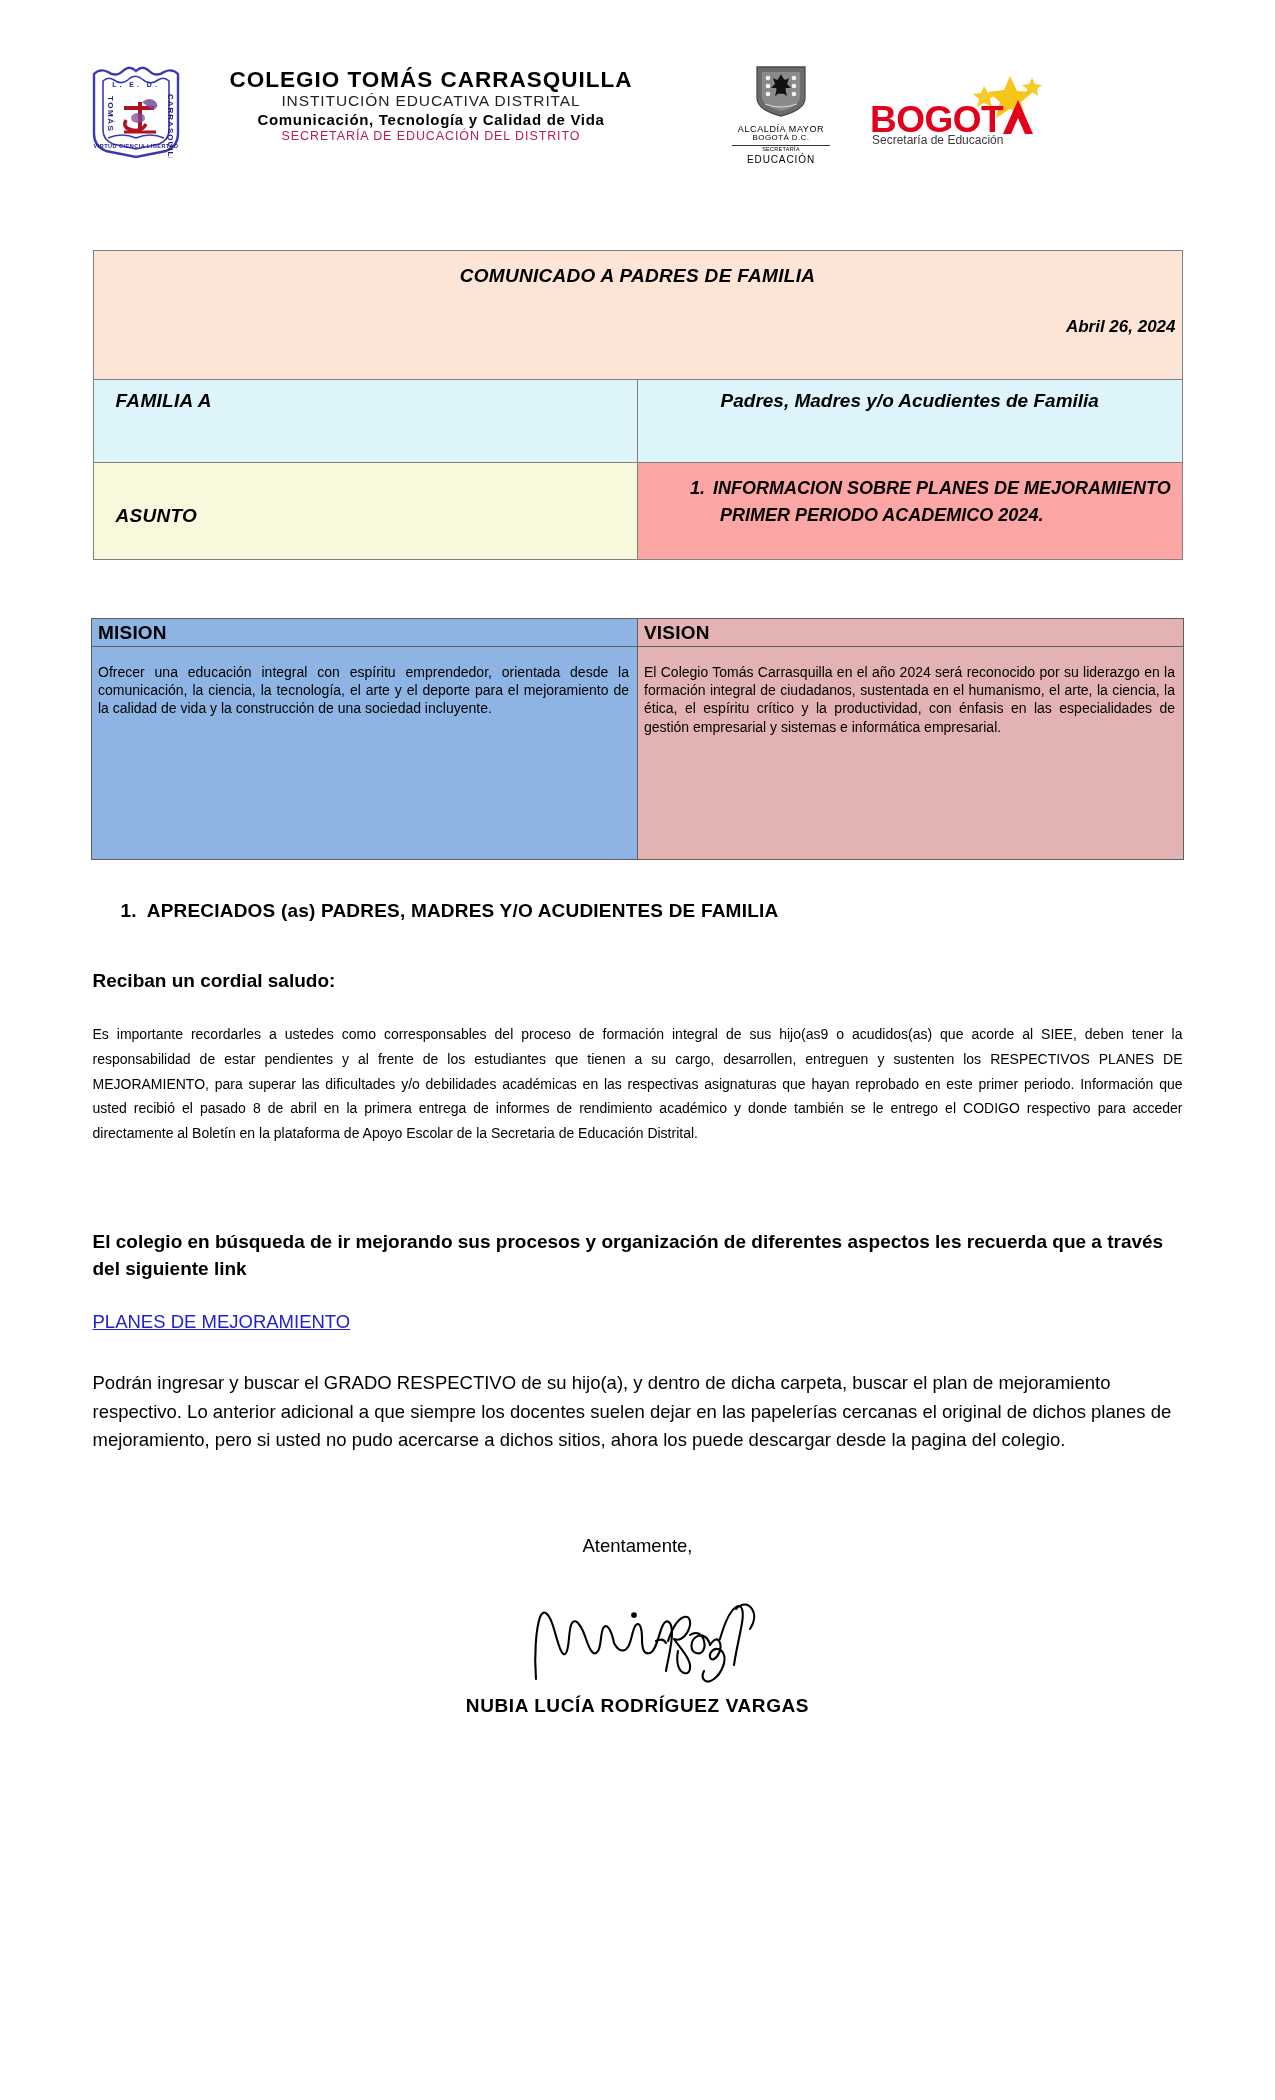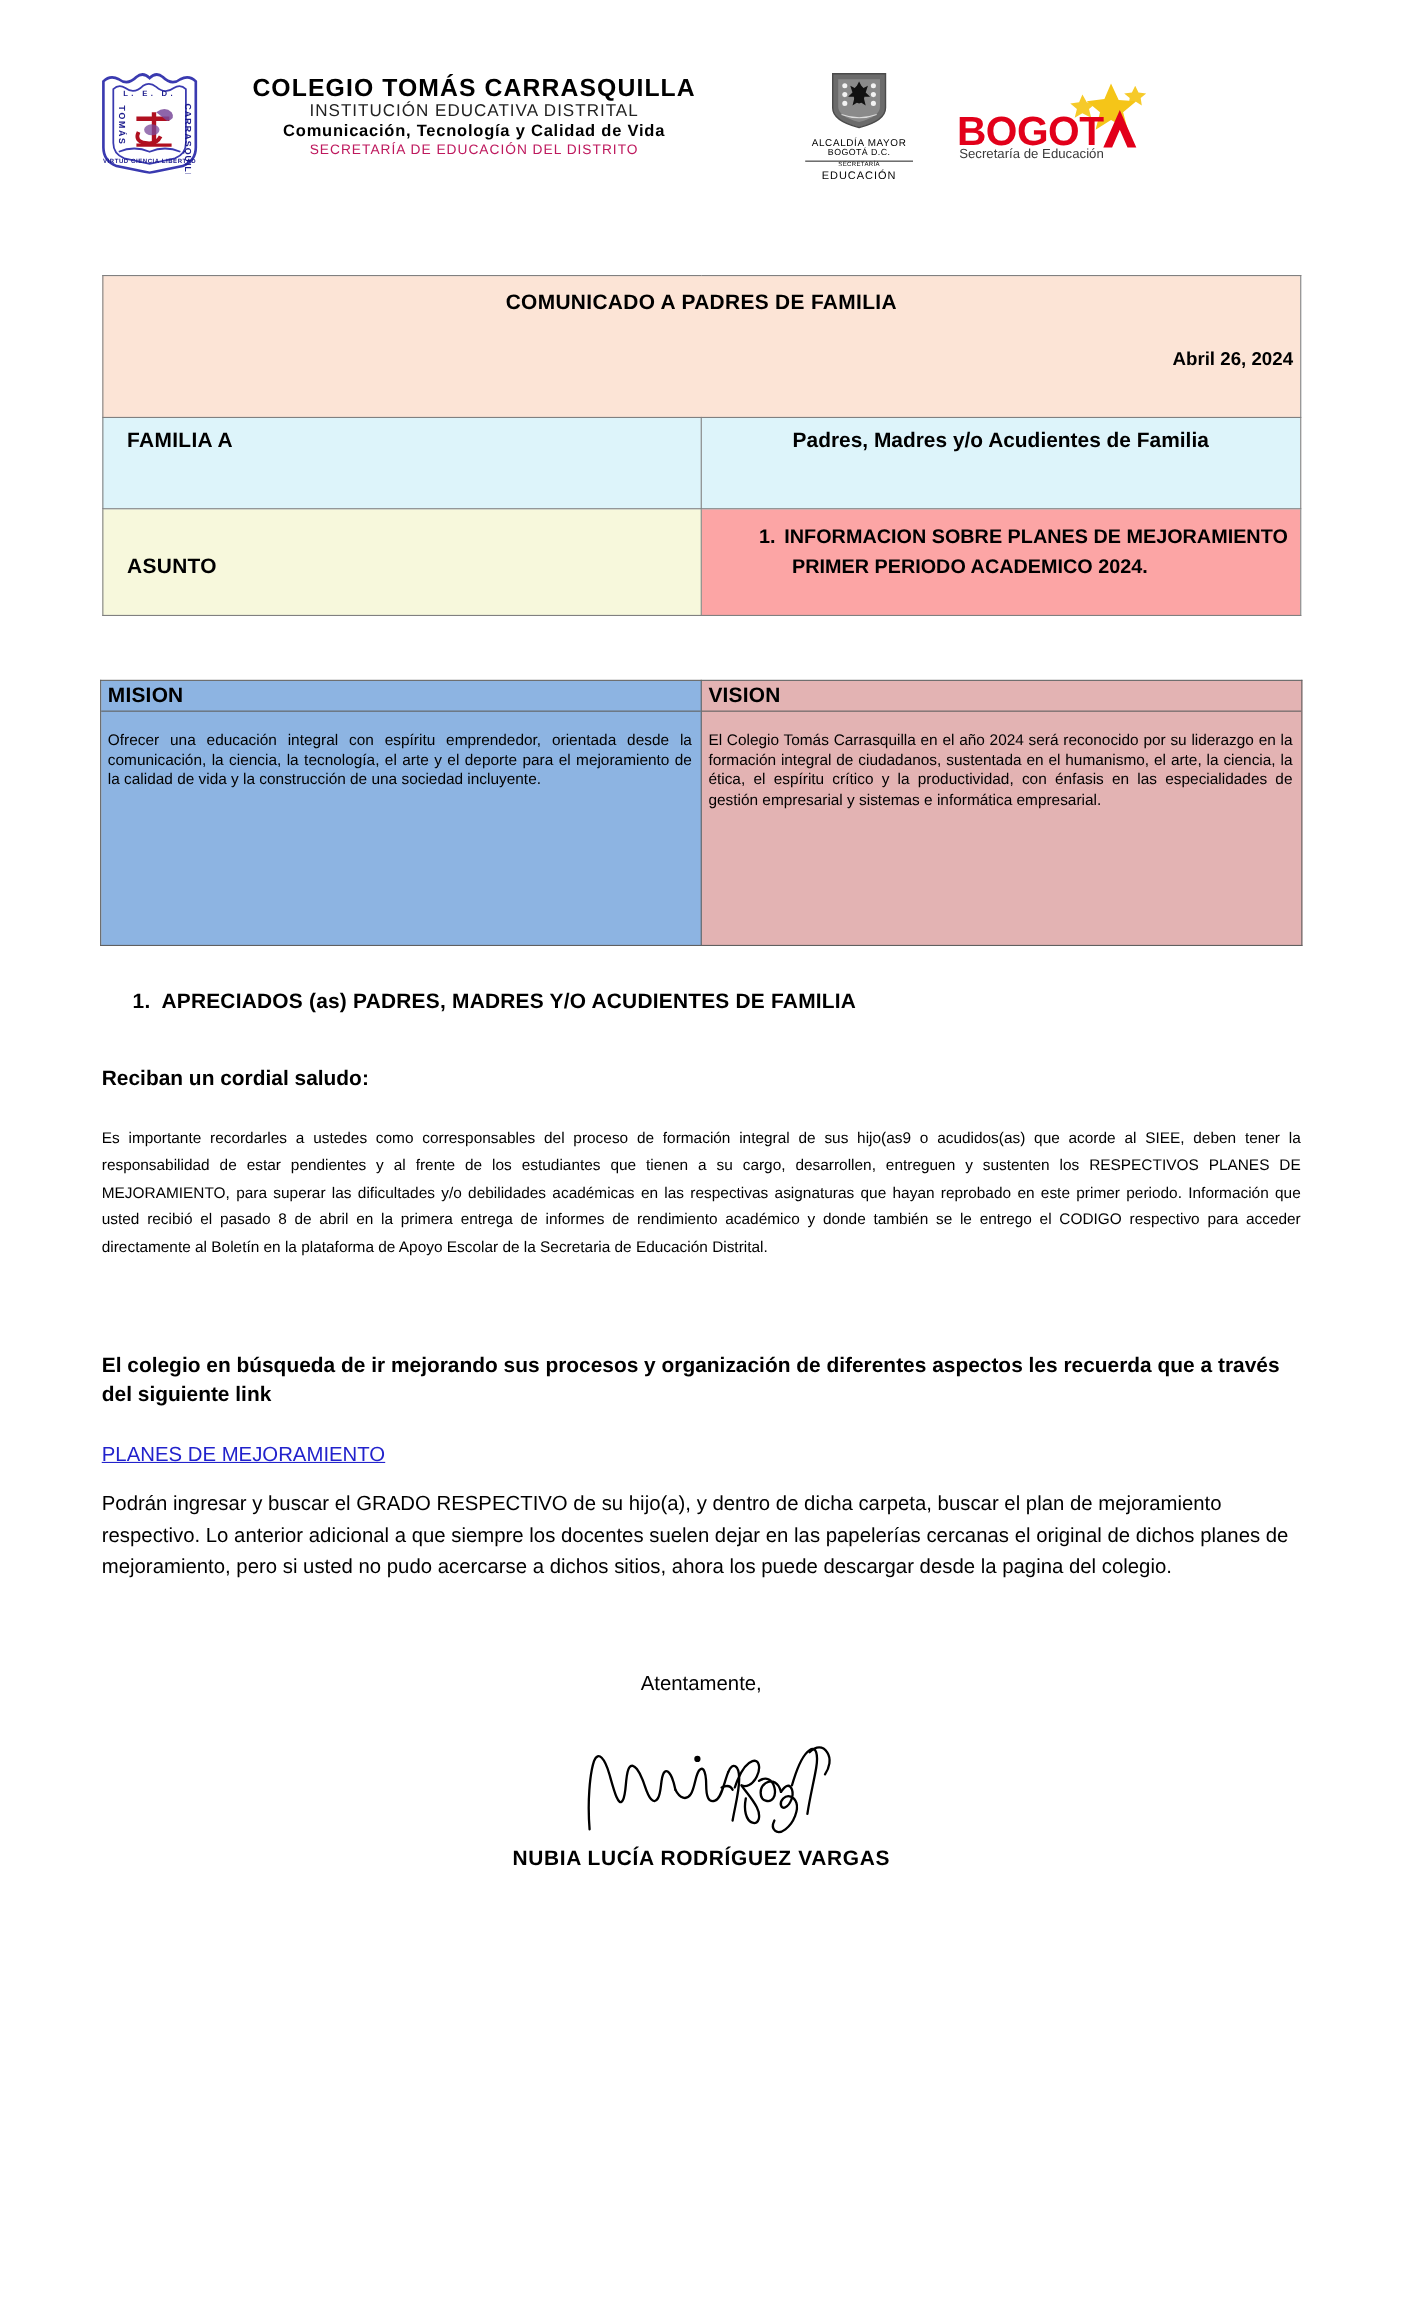--- a/index.html
+++ b/index.html
@@ -119,20 +119,21 @@
     width: 190px;
     padding-top: 10px;
   }
 
   
   .comunicado-table {
     border-collapse: collapse;
     width: 1090px;
     margin: 58px auto 0 auto;
     table-layout: fixed;
+    font-style: italic;
   }
   .comunicado-table td {
     border: 1px solid #808080;
     padding: 0;
     vertical-align: top;
   }
   .ct-head {
     background: #FCE4D6;
     height: 104px;
     text-align: center;
@@ -248,21 +249,21 @@
   .bold-block {
     font-size: 19px;
     font-weight: bold;
     line-height: 1.45;
     margin-top: 82px;
     text-align: left;
   }
 
   .link-line {
     margin-top: 28px;
-    margin-bottom: 20px;
+    margin-bottom: 36px;
   }
   .doc-link {
     font-size: 18.5px;
     color: #2222CC;
     text-decoration: underline;
   }
 
   .para2 {
     font-size: 18.5px;
     line-height: 1.55;

